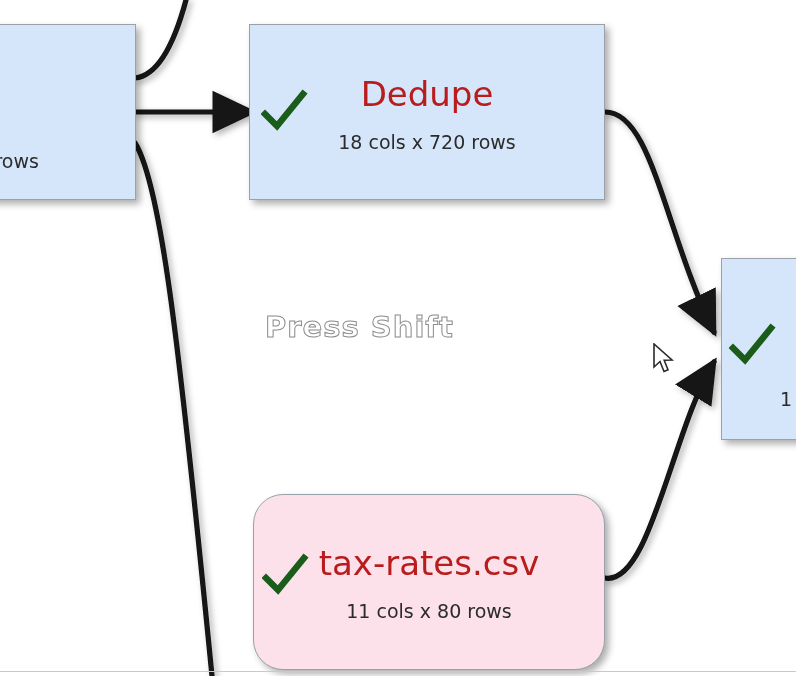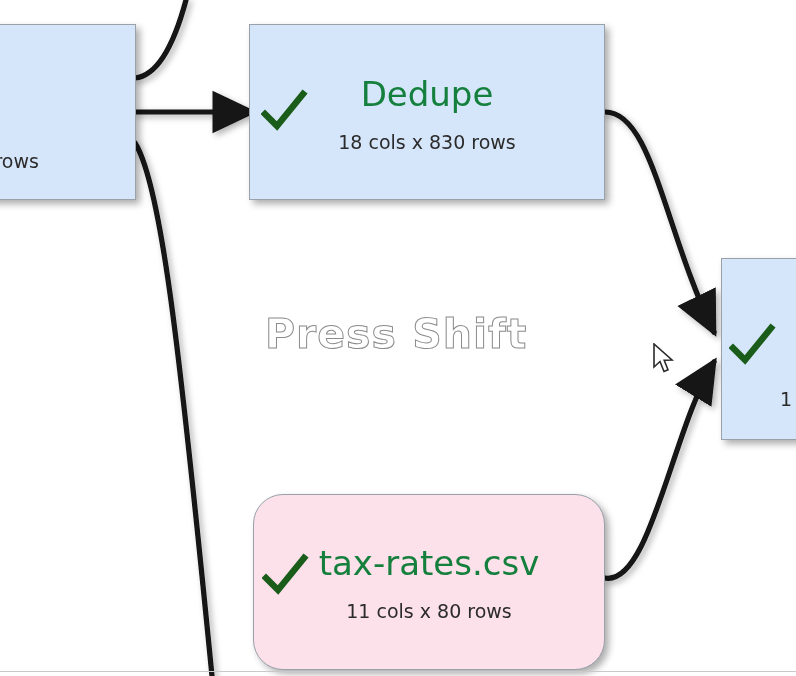--- a/index.html
+++ b/index.html
@@ -34,21 +34,21 @@
     border: 1px solid #9aa1a9;
     box-shadow: 4px 4px 7px rgba(0,0,0,0.32);
     display: flex;
     flex-direction: column;
     align-items: center;
     justify-content: center;
   }
   .node.blue  { background: #d6e6fa; }
   .node.pink  { background: #fce0ea; border-radius: 30px; }
   .node-title {
-    color: #15803d;
+    color: #b91c1c;
     font-size: 34px;
     line-height: 1.0;
     white-space: nowrap;
   }
   .node-sub {
     color: #2b2b2b;
     font-size: 19px;
     line-height: 1.0;
     white-space: nowrap;
     margin-top: 22px;
@@ -88,21 +88,21 @@
     left: 253px;
     top: 494px;
     width: 352px;
     height: 176px;
   }
   #node-tax .node-title { margin-top: 2px; }
   #press-shift {
     position: absolute;
     left: 265px;
     top: 310px;
-    font-size: 41px;
+    font-size: 29px;
     font-weight: bold;
     letter-spacing: 1px;
     color: #ffffff;
     -webkit-text-stroke: 1px #8b8b8b;
     white-space: nowrap;
     user-select: none;
   }
   #cursor {
     position: absolute;
     left: 653px;
@@ -141,21 +141,21 @@
       <path d="M 605 578 C 650 586, 672 430, 714 362" marker-end="url(#arrowhead)"></path>
     </g>
   </svg>
 
   <div class="node blue" id="node-left">
     <div class="node-sub">x rows</div>
   </div>
 
   <div class="node blue" id="node-dedupe">
     <div class="node-title">Dedupe</div>
-    <div class="node-sub">18 cols x 830 rows</div>
+    <div class="node-sub">18 cols x 720 rows</div>
   </div>
 
   <div class="node blue" id="node-right">
     <div class="node-sub">1</div>
   </div>
 
   <div class="node pink" id="node-tax">
     <div class="node-title">tax-rates.csv</div>
     <div class="node-sub">11 cols x 80 rows</div>
   </div>

